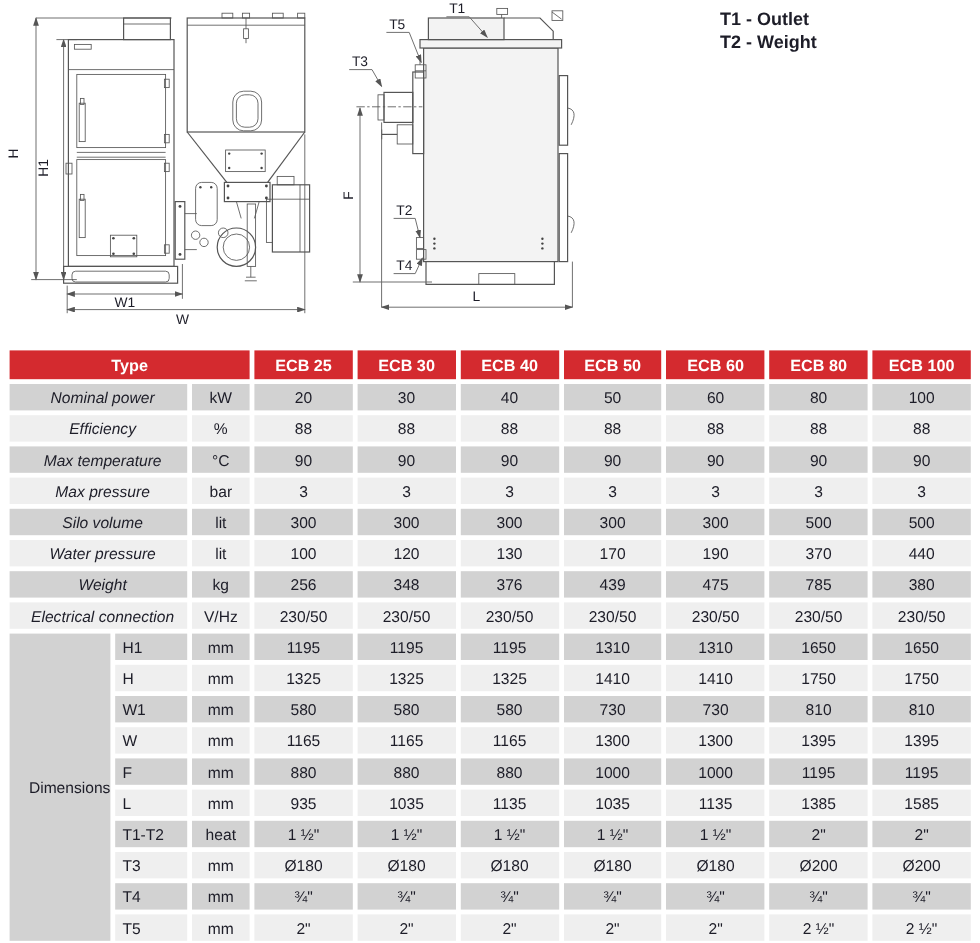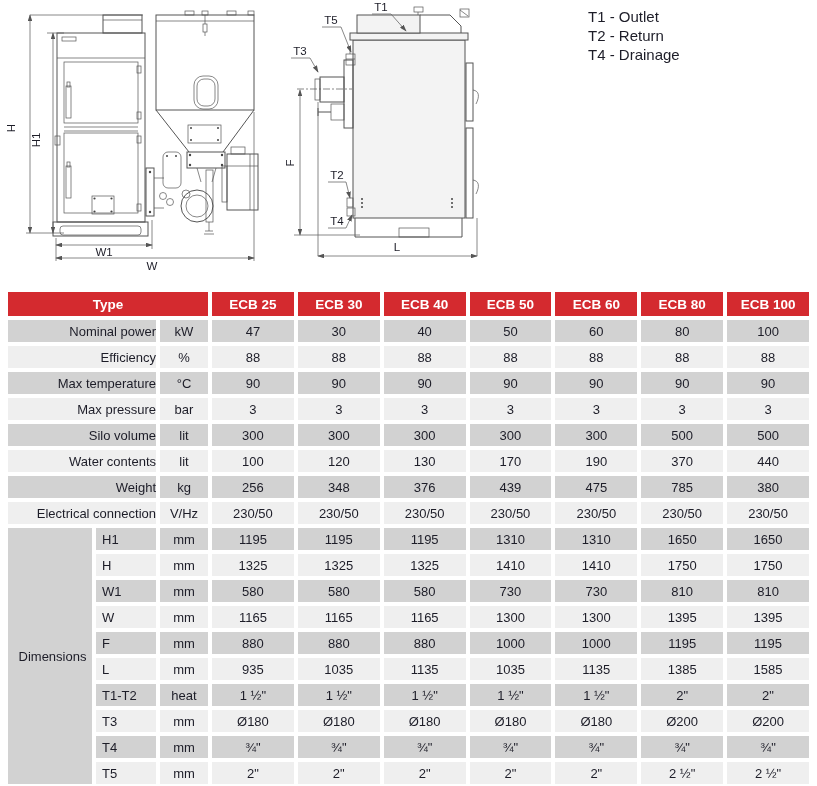--- a/index.html
+++ b/index.html
@@ -14,31 +14,31 @@
   #drawings{position:absolute;left:0;top:0;}
   .ln{fill:none;stroke:var(--line);stroke-width:1;}
   .thin{fill:none;stroke:var(--line);stroke-width:.7;}
   .dim{fill:none;stroke:#6a6a6a;stroke-width:.8;}
   .fillbody{fill:#f3f3f3;stroke:var(--line);stroke-width:1;}
   .dlabel{font-size:11.5px;font-weight:500;fill:var(--text);font-family:"Liberation Sans",sans-serif;}
   .dot{fill:#444;stroke:none;}
 
   
   #legend{position:absolute;left:588px;top:7px;}
-  .legend-item{font-size:15px;line-height:19px;font-weight:400;color:var(--text);white-space:nowrap;}
+  .legend-item{font-size:15px;line-height:19px;font-weight:700;color:var(--text);white-space:nowrap;margin-left:12px;}
 
   
   #spec-table{position:absolute;left:4px;top:288px;width:809px;border-collapse:separate;border-spacing:4px;table-layout:fixed;}
   #spec-table th,#spec-table td{padding:0;height:22px;text-align:center;font-size:13px;font-weight:400;white-space:nowrap;overflow:hidden;}
   #spec-table thead th{background:var(--red);color:#fff;font-weight:700;font-size:13.5px;height:24px;}
   #spec-table tr.dark td{background:var(--dark);}
   #spec-table tr.light td{background:var(--light);}
-  #spec-table td.lbl{text-align:right;padding-left:7px;}
+  #spec-table td.lbl{text-align:center;padding-left:7px;font-style:italic;}
   #spec-table td.sublbl{text-align:left;padding-left:6px;}
-  #spec-table td.group{background:var(--group);text-align:center;padding-left:5px;vertical-align:middle;}
+  #spec-table td.group{background:var(--group);text-align:right;padding-left:5px;vertical-align:middle;}
 </style>
 </head>
 <body>
 
 <div class="page">
 
   <svg id="drawings" width="570" height="278" viewBox="0 0 570 278">
     <defs>
       <marker id="arw" markerWidth="9" markerHeight="6" refX="8" refY="3" orient="auto-start-reverse">
         <path d="M0,0 L9,3 L0,6 z" fill="#555"></path>
@@ -199,22 +199,21 @@
       <text class="dlabel" x="294" y="163" text-anchor="middle" transform="rotate(-90 294 163)">F</text>
       <path class="dim" d="M318,102 V256"></path>
       <path class="dim" d="M477,218 V256"></path>
       <path class="dim" d="M318,256 H477" marker-start="url(#arw)" marker-end="url(#arw)"></path>
       <text class="dlabel" x="397" y="251" text-anchor="middle">L</text>
     </g>
   </svg>
 
   <div id="legend">
     <div class="legend-item">T1 - Outlet</div>
-    <div class="legend-item">T2 - Return</div>
-    <div class="legend-item">T4 - Drainage</div>
+    <div class="legend-item">T2 - Weight</div>
   </div>
 
   <table id="spec-table">
     <colgroup>
       <col style="width:84px">
         <col style="width:60px">
         <col style="width:48px">
       <col>
         <col>
         <col>
@@ -232,21 +231,21 @@
           <th>ECB 50</th>
           <th>ECB 60</th>
           <th>ECB 80</th>
           <th>ECB 100</th>
         </tr>
     </thead>
     <tbody id="table-body">
         <tr class="dark">
           <td class="lbl" colspan="2">Nominal power</td>
           <td class="unit">kW</td>
-          <td class="val">47</td>
+          <td class="val">20</td>
           <td class="val">30</td>
           <td class="val">40</td>
           <td class="val">50</td>
           <td class="val">60</td>
           <td class="val">80</td>
           <td class="val">100</td>
         </tr>
         <tr class="light">
           <td class="lbl" colspan="2">Efficiency</td>
           <td class="unit">%</td>
@@ -285,21 +284,21 @@
           <td class="unit">lit</td>
           <td class="val">300</td>
           <td class="val">300</td>
           <td class="val">300</td>
           <td class="val">300</td>
           <td class="val">300</td>
           <td class="val">500</td>
           <td class="val">500</td>
         </tr>
         <tr class="light">
-          <td class="lbl" colspan="2">Water contents</td>
+          <td class="lbl" colspan="2">Water pressure</td>
           <td class="unit">lit</td>
           <td class="val">100</td>
           <td class="val">120</td>
           <td class="val">130</td>
           <td class="val">170</td>
           <td class="val">190</td>
           <td class="val">370</td>
           <td class="val">440</td>
         </tr>
         <tr class="dark">

